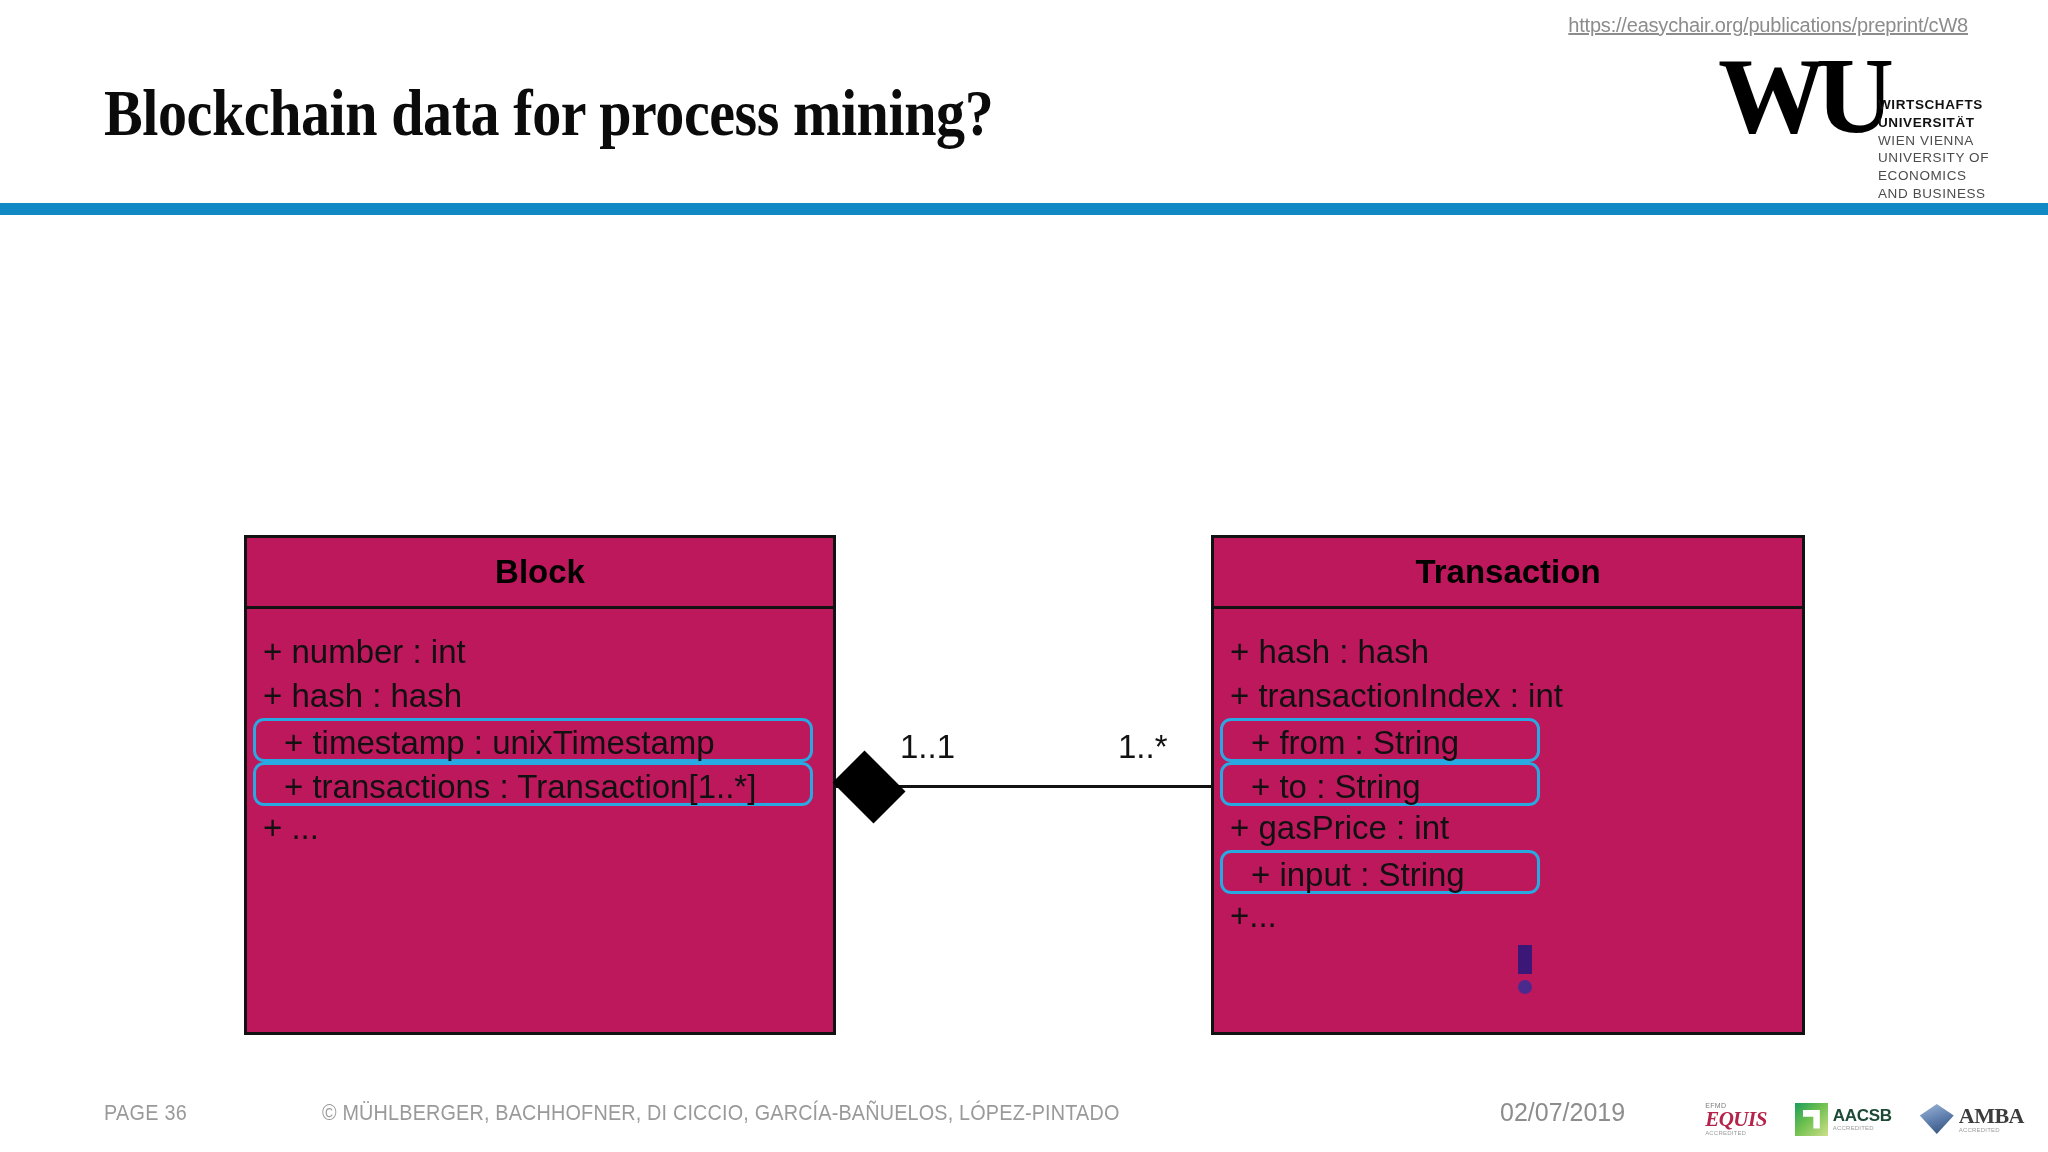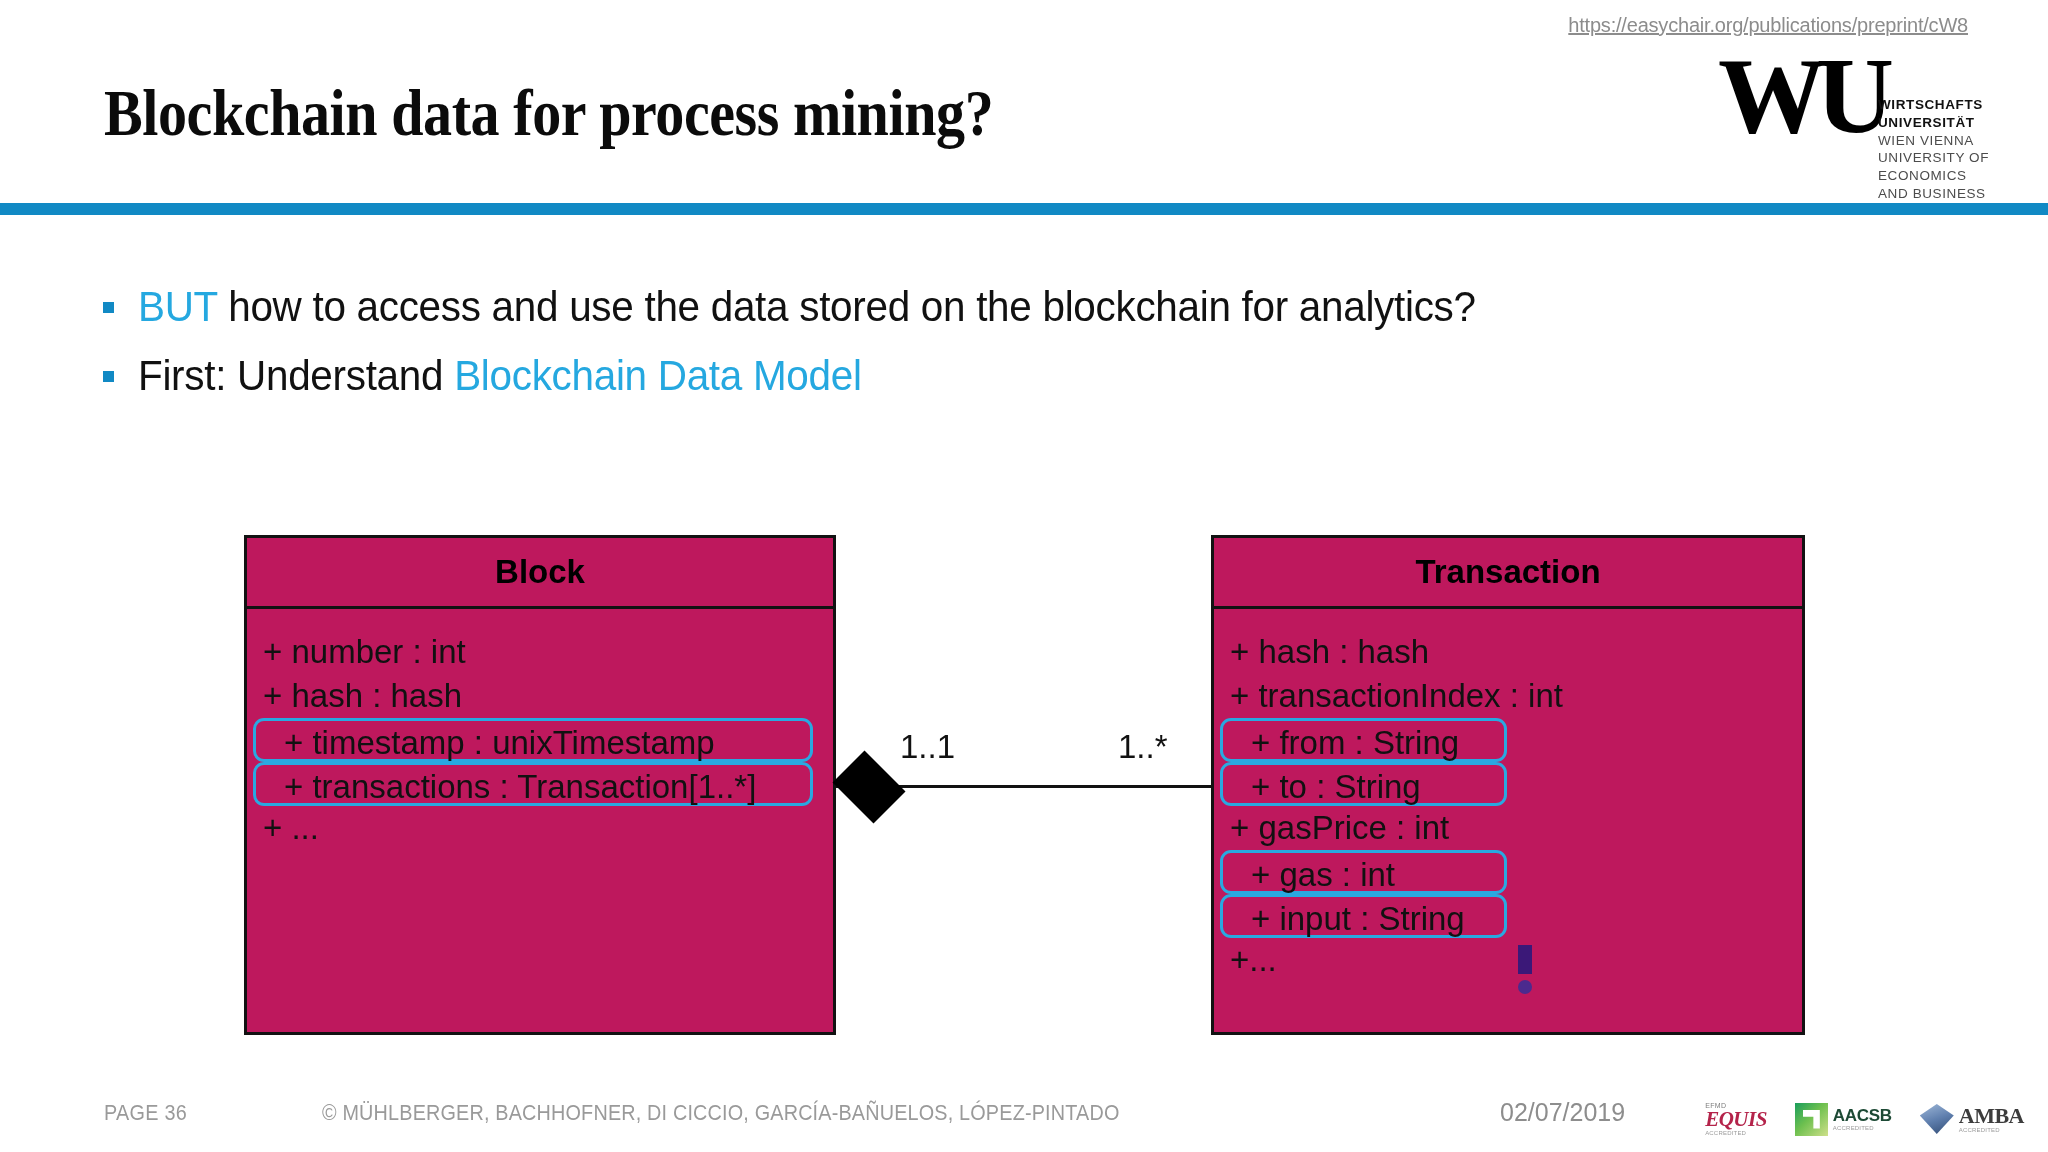--- a/index.html
+++ b/index.html
@@ -158,21 +158,21 @@
     padding-left: 28px;
     display: inline-block;
     box-sizing: border-box;
   }
   .attr-wrap { height: 44px; }
 
   #block-class  { left: 244px; top: 535px; width: 592px; height: 500px; }
   #tx-class     { left: 1211px; top: 535px; width: 594px; height: 500px; }
 
   #block-class .attr.boxed { width: 560px; }
-  #tx-class   .attr.boxed  { width: 287px; }
+  #tx-class   .attr.boxed  { width: 320px; }
 
   
   .assoc-line {
     position: absolute;
     left: 836px;
     top: 785px;
     width: 375px;
     height: 3px;
     background: #121212;
   }
@@ -332,54 +332,40 @@
     <div class="wu-lines">
       <div class="b">WIRTSCHAFTS</div>
       <div class="b">UNIVERSITÄT</div>
       <div>WIEN VIENNA</div>
       <div>UNIVERSITY OF</div>
       <div>ECONOMICS</div>
       <div>AND BUSINESS</div>
     </div>
   </div>
 
-  <div class="bullets">
-
-    <div class="bullet-row">
-      <span class="bullet-marker"></span>
-      <div class="bullet-text"><span class="hl-blue">BUT</span><span> how to access and use the data stored on the blockchain for analytics?</span></div>
-    </div>
-
-    <div class="bullet-row">
-      <span class="bullet-marker"></span>
-      <div class="bullet-text"><span>First: Understand </span><span class="hl-blue">Blockchain Data Model</span></div>
-    </div>
-
-  </div>
 
   <div class="uml-class" id="block-class">
     <div class="uml-title">Block</div>
     <div class="uml-body">
       <div class="attr-wrap"><span class="attr">+ number : int</span></div>
       <div class="attr-wrap"><span class="attr">+ hash : hash</span></div>
       <div class="attr-wrap"><span class="attr boxed">+ timestamp : unixTimestamp</span></div>
       <div class="attr-wrap"><span class="attr boxed">+ transactions : Transaction[1..*]</span></div>
       <div class="attr-wrap"><span class="attr">+ ...</span></div>
     </div>
   </div>
 
   <div class="uml-class" id="tx-class">
     <div class="uml-title">Transaction</div>
     <div class="uml-body">
       <div class="attr-wrap"><span class="attr">+ hash : hash</span></div>
       <div class="attr-wrap"><span class="attr">+ transactionIndex : int</span></div>
       <div class="attr-wrap"><span class="attr boxed">+ from : String</span></div>
       <div class="attr-wrap"><span class="attr boxed">+ to : String</span></div>
       <div class="attr-wrap"><span class="attr">+ gasPrice : int</span></div>
-      <div class="attr-wrap"><span class="attr boxed">+ gas : int</span></div>
       <div class="attr-wrap"><span class="attr boxed">+ input : String</span></div>
       <div class="attr-wrap"><span class="attr">+...</span></div>
     </div>
   </div>
 
   <div class="assoc-line"></div>
   <div class="assoc-diamond"></div>
   <div class="mult" id="mult-left">1..1</div>
   <div class="mult" id="mult-right">1..*</div>
 

